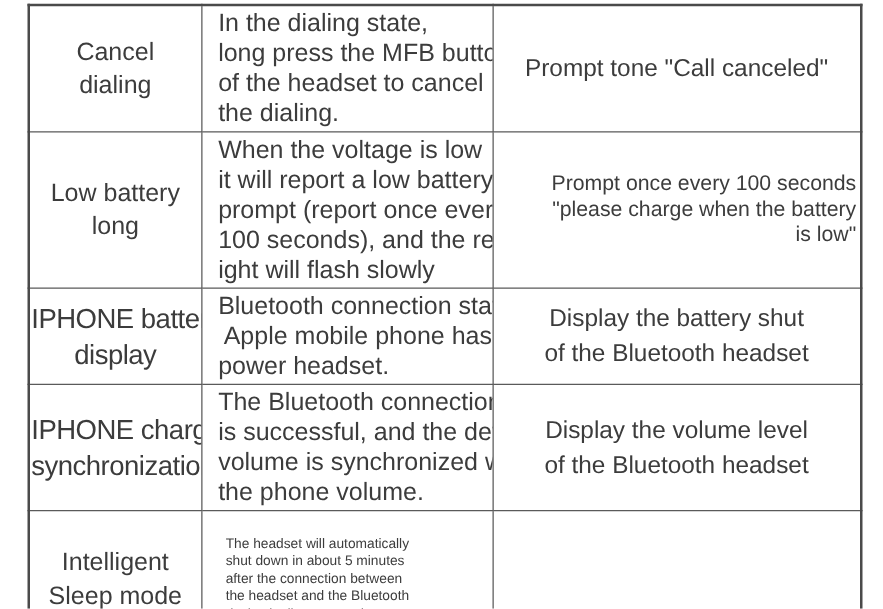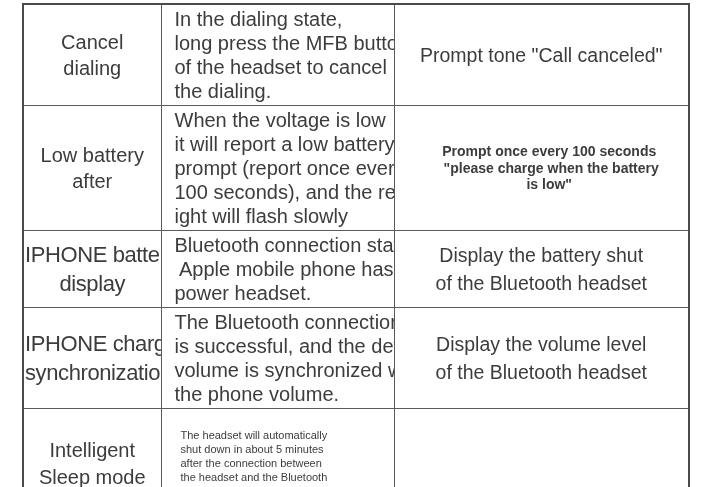--- a/index.html
+++ b/index.html
@@ -67,25 +67,24 @@
     font-size: 11px;
     line-height: 1.26;
     padding-left: 19px;
   }
   td.result {
     text-align: center;
     font-size: 19.5px;
     line-height: 1.45;
   }
   tr.row-1 td.result {
-    text-align: center;
-    font-size: 14px;
+    text-align: right;
+    font-size: 17px;
     line-height: 1.2;
     padding-left: 19px;
-    font-weight: bold;
   }
 </style>
 </head>
 <body>
 
 <div class="canvas">
   <table class="spec-table">
     <colgroup>
       <col class="c-feature">
       <col class="c-operation">
@@ -96,21 +95,21 @@
         <td class="feature">Cancel
 dialing</td>
         <td class="operation">In the dialing state,
 long press the MFB button
 of the headset to cancel
 the dialing.</td>
         <td class="result">Prompt tone "Call canceled"</td>
       </tr>
       <tr class="row-1">
         <td class="feature">Low battery
-after</td>
+long</td>
         <td class="operation">When the voltage is low
 it will report a low battery
 prompt (report once every
 100 seconds), and the red
 ight will flash slowly</td>
         <td class="result">Prompt once every 100 seconds
  "please charge when the battery
 is low"</td>
       </tr>
       <tr class="row-2">

